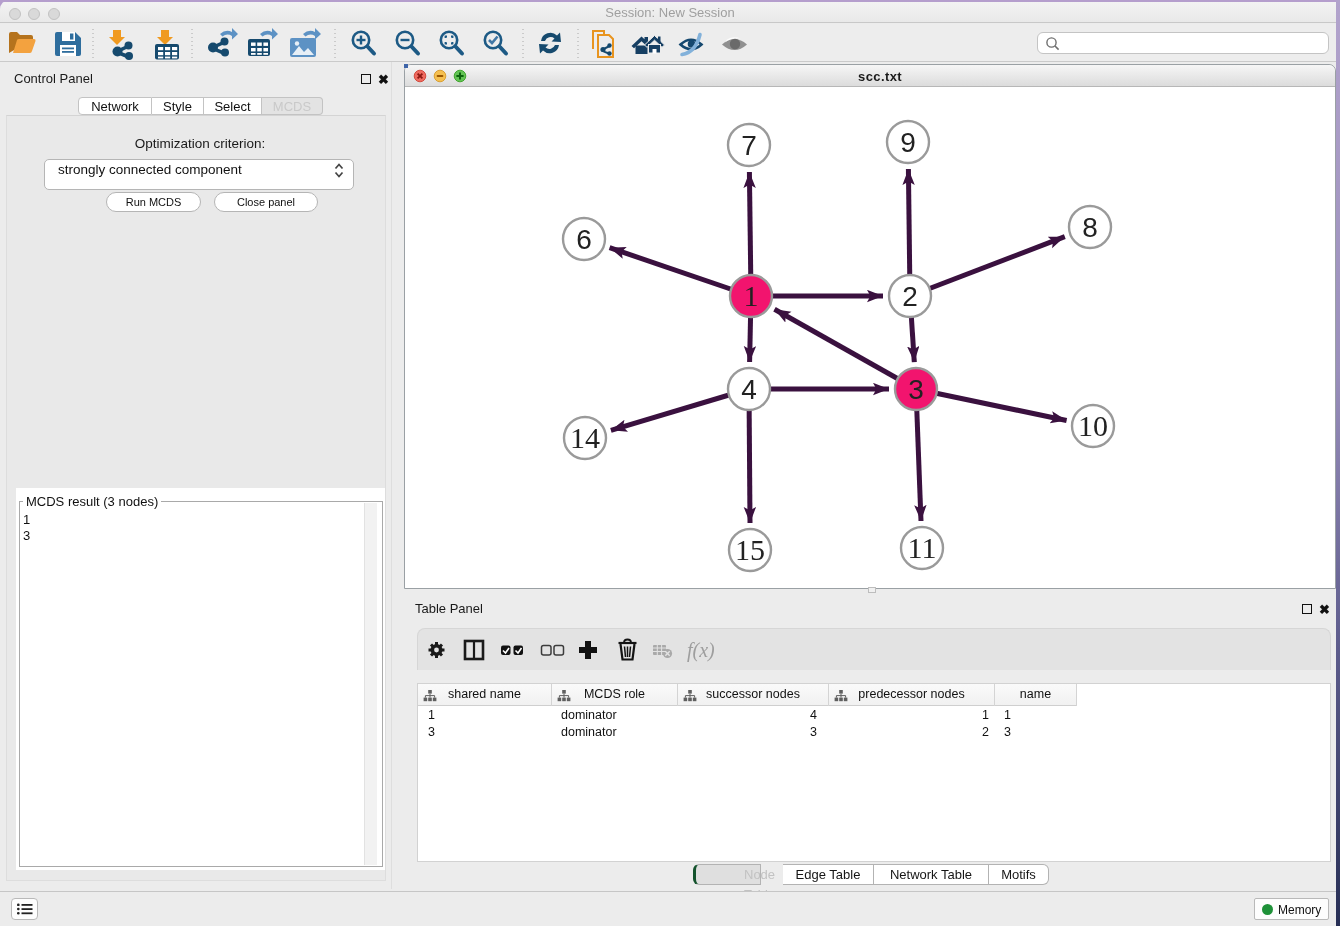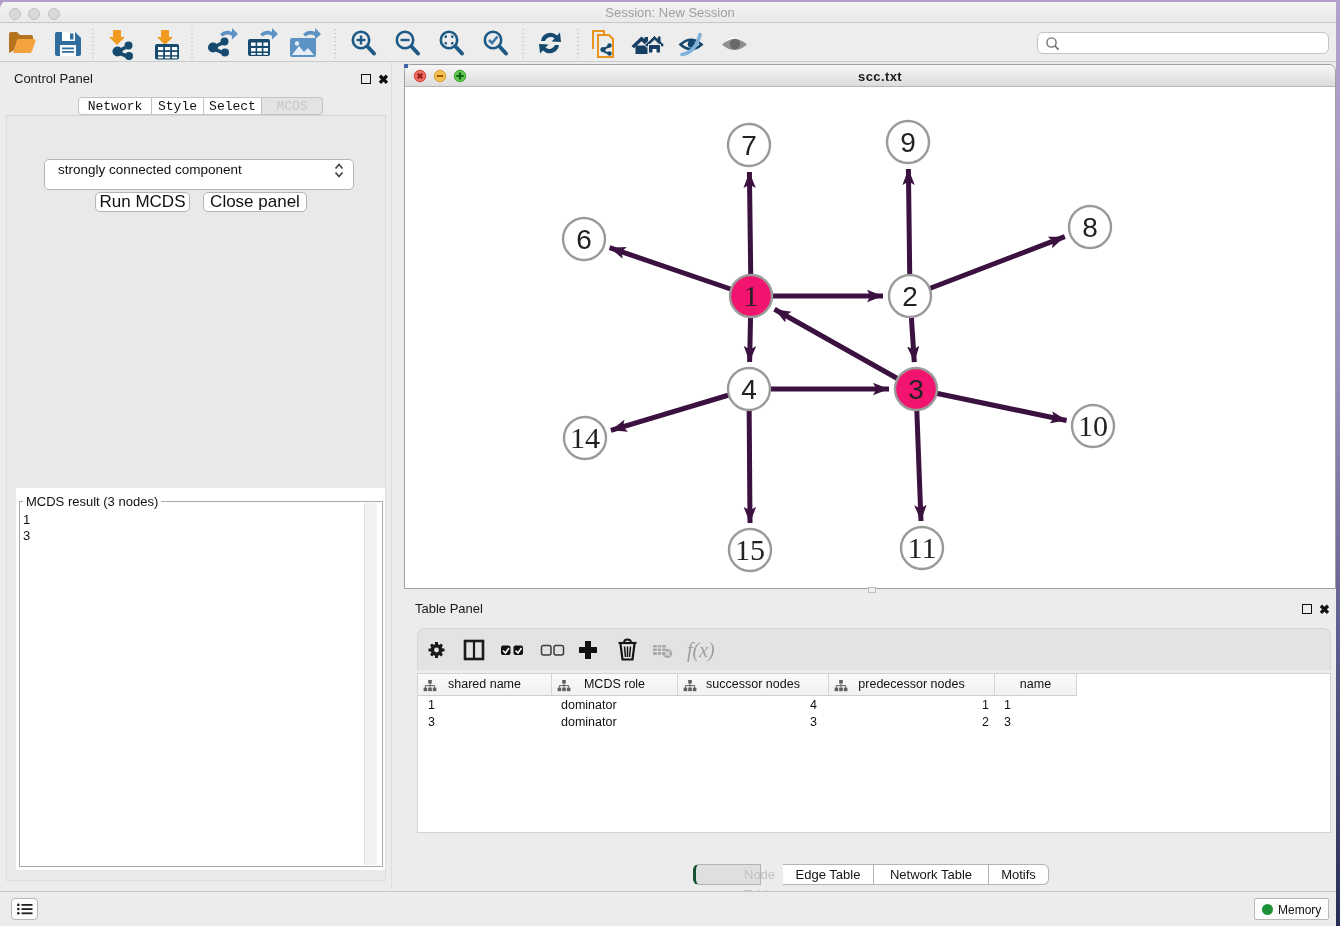--- a/index.html
+++ b/index.html
@@ -21,29 +21,29 @@
 #searchbox { left:1037px; top:8px; width:292px; height:22px; background:#fff;
   border:1px solid #c4c4c4; border-radius:6px; }
 
 
 #cp { left:0; top:62px; width:392px; height:827px; background:#ececec; }
 #cptitle { left:14px; top:9px; font-size:13px; color:#1a1a1a; }
 .wicon { top:11px; font-size:13px; color:#111; }
 #cpfloat { left:361px; top:12px; width:10px; height:10px; border:1.5px solid #111; }
 #cpclose { left:378px; top:10px; font-weight:bold; font-size:13px; }
 .tab { top:35px; height:18px; background:#fff; border:1px solid #c3c3c3; border-left:none;
-  font-size:13px; color:#111; text-align:center; line-height:17px;font-family:Liberation Mono, monospace; }
+  font-size:13px; color:#111; text-align:center; line-height:17px; }
 #cpbody { left:6px; top:53px; width:380px; height:766px; background:#e9e9e9;
   border:1px solid #dddddd; border-top:1px solid #d4d4d4; }
 #optlabel { left:0; top:74px; width:400px; text-align:center; font-size:13.5px; color:#1a1a1a; }
 #combo { left:44px; top:97px; width:310px; height:31px; background:#fff;
   border:1px solid #b5b5b5; border-radius:5px; font-size:13.5px; color:#111;
   line-height:19px; padding-left:13px; }
-.btn { top:130px; height:20px; background:#fff; border:1px solid #b5b5b5; border-radius:5px;
-  font-size:17px; color:#111; text-align:center; line-height:18px; }
+.btn { top:130px; height:20px; background:#fff; border:1px solid #b5b5b5; border-radius:10px;
+  font-size:11px; color:#111; text-align:center; line-height:18px;margin-left:11px; }
 #resultwhite { left:16px; top:426px; width:369px; height:382px; background:#fff; }
 #resultborder { left:3px; top:13px; width:364px; height:366px; border:1px solid #a9a9a9; }
 #resultlegend { left:7px; top:6px; background:#fff; padding:0 3px; font-size:13px; color:#111; }
 #resultscroll { right:8px; top:15px; width:13px; height:362px; background:#f2f2f2; border-left:1px solid #e2e2e2; }
 .resline { left:7px; font-size:13px; color:#111; }
 
 
 #netwin { left:404px; top:64px; width:932px; height:525px; background:#fff;
   border:1px solid #9aa0a4; border-radius:7px 7px 0 0; }
 #nettitle { left:0; top:0; width:930px; height:22px;
@@ -51,21 +51,21 @@
   border-radius:7px 7px 0 0; }
 #netname { left:10px; top:4px; width:930px; text-align:center; font-size:13px; font-weight:bold; color:#1c1c1c; letter-spacing:0.4px;}
 
 
 #tpanel { left:404px; top:592px; width:932px; height:299px; background:#ececec; }
 #tptitle { left:11px; top:9px; font-size:13px; color:#1a1a1a; }
 #tpfloat { left:898px; top:12px; width:10px; height:10px; border:1.5px solid #111; }
 #tpclose { left:915px; top:10px; font-weight:bold; font-size:13px; }
 #tptool { left:13px; top:36px; width:914px; height:42px; background:#e3e3e3;
   border:1px solid #d6d6d6; border-radius:8px 8px 0 0; border-bottom:none; }
-#ttable { left:13px; top:81px; width:914px; height:160px; background:#fff; border:1px solid #d2d2d2;padding-left:24px; }
+#ttable { left:13px; top:91px; width:914px; height:179px; background:#fff; border:1px solid #d2d2d2;padding-left:24px; }
 #thead { left:0; top:0; width:659px; height:22px; background:linear-gradient(#fafafa,#f1f1f1);
   border-bottom:1px solid #cfcfcf; }
 .hcell { top:0; height:22px; border-right:1px solid #d4d4d4; font-size:12.5px; color:#111;
   text-align:center; line-height:21px; }
 .hicon { top:6px; }
 .cell { font-size:12.5px; color:#111; }
 .tabs2 { top:272px; height:21px; background:#fff; border:1px solid #b3b3b3; border-left:none;
   font-size:13px; color:#151515; text-align:center; line-height:20px; }
 
 
@@ -235,20 +235,21 @@
 
 <div class="abs" id="cp">
   <div class="abs" id="cptitle">Control Panel</div>
   <div class="abs" id="cpfloat"></div>
   <div class="abs wicon" id="cpclose">✖</div>
   <div class="abs tab" style="left:78px; width:74px; border-left:1px solid #c3c3c3; border-radius:4px 0 0 4px;">Network</div>
   <div class="abs tab" style="left:152px; width:52px;">Style</div>
   <div class="abs tab" style="left:204px; width:58px;">Select</div>
   <div class="abs tab" style="left:262px; width:61px; background:#e3e3e3; color:#c9c9c9; border-radius:0 4px 4px 0;">MCDS</div>
   <div class="abs" id="cpbody"></div>
+  <div class="abs" id="optlabel">Optimization criterion:</div>
   <div class="abs" id="combo">strongly connected component
     <svg class="abs" style="right:9px; top:3px;" width="10" height="15" viewBox="0 0 10 15">
       <path d="M1.5 5.5 L5 1.5 L8.5 5.5" fill="none" stroke="#444" stroke-width="1.7"></path>
       <path d="M1.5 9.5 L5 13.5 L8.5 9.5" fill="none" stroke="#444" stroke-width="1.7"></path>
     </svg>
   </div>
   <div class="abs btn" style="left:95px; width:95px;">Run MCDS</div>
   <div class="abs btn" style="left:203px; width:104px;">Close panel</div>
   <div class="abs" id="resultwhite">
     <div class="abs" id="resultborder"></div>

